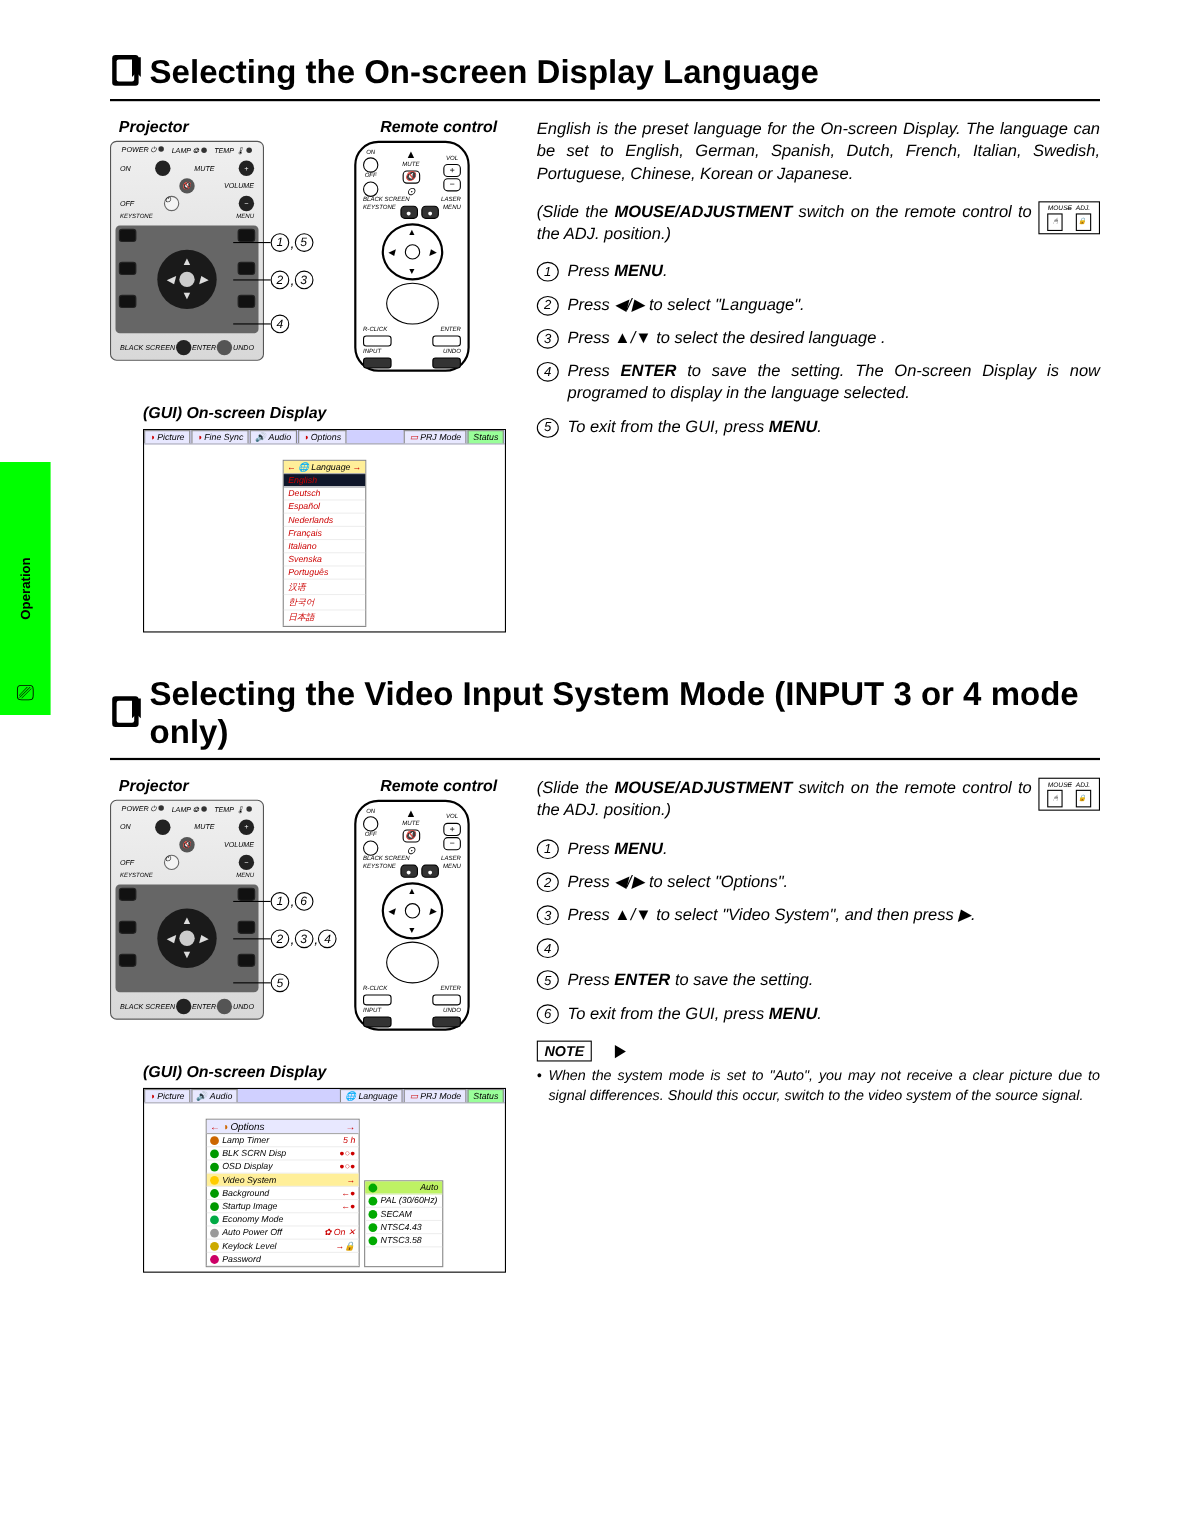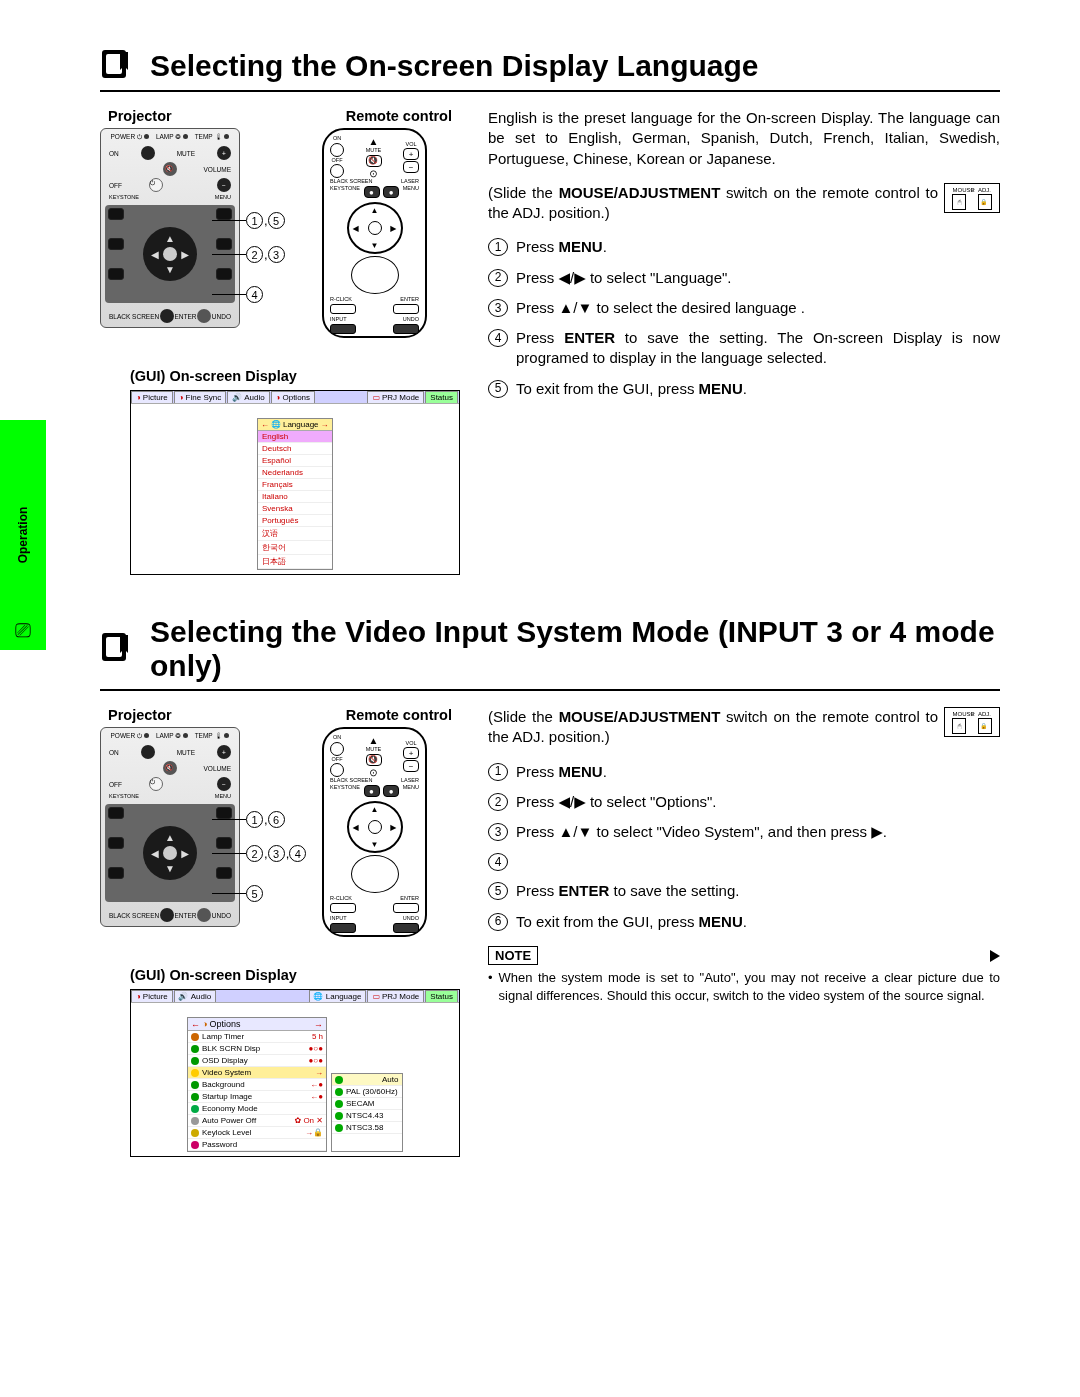--- a/index.html
+++ b/index.html
@@ -37,24 +37,23 @@
     padding: 40px 80px 40px 100px;
   }
   .section-title {
     font-size: 30px;
     font-weight: bold;
     border-bottom: 2px solid #000;
     padding-bottom: 6px;
     margin: 8px 0 16px 0;
     display: flex;
     align-items: center;
-    gap: 14px;
   }
   .section-title svg { flex: 0 0 auto; }
-  .row { display: flex; gap: 28px; }
+  .row { display: flex; gap: 28px; font-style: italic; }
   .leftcol { width: 360px; flex: 0 0 360px; }
   .rightcol { flex: 1; font-size: 15px; line-height: 1.35; }
   .device-labels { display: flex; justify-content: space-between; font-weight: bold; font-size: 14.5px; padding: 0 8px 4px 8px; }
   .device-row { display:flex; align-items:flex-start; gap:6px; position:relative; }
   .projector {
     width: 140px; height: 200px; border:1px solid #555; border-radius:6px;
     background: linear-gradient(#f0f0f0,#d8d8d8);
     position:relative; font-size:7px;
   }
   .proj-top { display:flex; justify-content:space-around; padding:4px 6px; font-size:6.5px;}
@@ -102,43 +101,43 @@
   .gui-box{border:1px solid #000;width:330px;margin-left:30px;font-size:9px;background:#fff;}
   .gui-tabs{display:flex;border-bottom:1px solid #aaa;background:#d0d0ff;}
   .gui-tab{border:1px solid #888;border-bottom:none;padding:1px 4px;margin-right:1px;background:#e8e8ff;display:flex;align-items:center;gap:2px;font-size:8px;}
   .gui-tab .ti{color:#c00;}
   .gui-tab.r{margin-left:auto;}
   .gui-body{min-height:120px;padding:14px 0 4px 0;display:flex;justify-content:center;gap:6px;}
   .gui-list{border:1px solid #888;width:76px;background:#fff;}
   .gui-list .hdr{background:#ffef99;border-bottom:1px solid #aaa;padding:1px 3px;display:flex;align-items:center;gap:2px;font-size:8px;}
   .gui-list .hdr .larr,.gui-list .hdr .rarr{color:#c00;font-size:8px;}
   .gui-list .item{padding:1px 4px;border-bottom:1px solid #eee;color:#c00;font-size:8px;}
-  .gui-list .item.sel{background:#f0abfc;color:#c00;}
+  .gui-list .item.sel{background:#0f172a;color:#c00;}
   .gui-opts{border:1px solid #888;width:140px;background:#fff;}
   .gui-opts .hdr{background:#e8e8ff;border-bottom:1px solid #aaa;padding:1px 3px;display:flex;align-items:center;gap:2px;}
   .gui-opts .row-o{display:flex;align-items:center;gap:3px;padding:1px 3px;border-bottom:1px solid #eee;font-size:8px;}
   .gui-opts .row-o.sel{background:#ffef99;}
   .gui-opts .ic-r{width:8px;height:8px;border-radius:50%;background:#090;display:inline-block;}
   .gui-opts .arrow{color:#c00;}
   .gui-sub{border:1px solid #888;width:72px;background:#fff;}
   .gui-sub .row-s{padding:1px 3px;border-bottom:1px solid #eee;display:flex;align-items:center;gap:3px;font-size:8px;}
   .gui-sub .row-s .d{width:8px;height:8px;border-radius:50%;display:inline-block;}
-  .gui-sub .row-s.sel{background:#fef9c3;gap:39px;}
+  .gui-sub .row-s.sel{background:#bef264;gap:39px;}
   .rightcol p { margin: 0 0 14px 0; text-align: justify;}
   .switch-row{display:flex;align-items:flex-start;gap:6px;margin:0 0 14px 0;}
   .switch-row .txt{flex:1;text-align:justify;}
   .switch-ic{border:1px solid #000;width:56px;height:30px;flex:0 0 56px;display:flex;align-items:center;justify-content:center;gap:3px;font-size:6px;position:relative;}
   .switch-ic::before{content:"→";position:absolute;top:0;left:50%;transform:translateX(-50%);font-size:8px;}
   .switch-ic .s{width:14px;height:16px;border:1px solid #000;display:flex;align-items:center;justify-content:center;}
   .instr-list{margin:0 0 14px 0;padding:0;list-style:none;}
   .instr-list li{display:flex;gap:8px;margin-bottom:10px;align-items:flex-start;text-align:justify;}
   .instr-list li .num{flex:0 0 20px;display:inline-flex;width:18px;height:18px;border:1px solid #000;border-radius:50%;align-items:center;justify-content:center;font-size:12px;margin-top:1px;}
   .tri{font-family:inherit;}
   .note-tag{display:inline-block;border:1px solid #000;padding:0 6px;font-weight:bold;font-size:13px;margin-right:4px;}
-  .note-row{display:flex;align-items:center;gap:17px;font-size:13px;margin:4px 0 4px 0;justify-content:space-between;}
+  .note-row{display:flex;align-items:center;gap:17px;font-size:13px;margin:4px 0 4px 0;}
   .note-arrow{display:inline-block;width:0;height:0;border-top:6px solid transparent;border-bottom:6px solid transparent;border-left:10px solid #000;}
   .bullet{display:flex;gap:6px;font-size:13px;margin:2px 0;text-align:justify;}
   .bullet .b{flex:0 0 auto;}
   .pgnum{font-weight:bold;font-size:13px;margin-top:40px;}
 </style>
 </head>
 <body>
 
 <div class="side-tab">
   <span class="txt">Operation</span>

